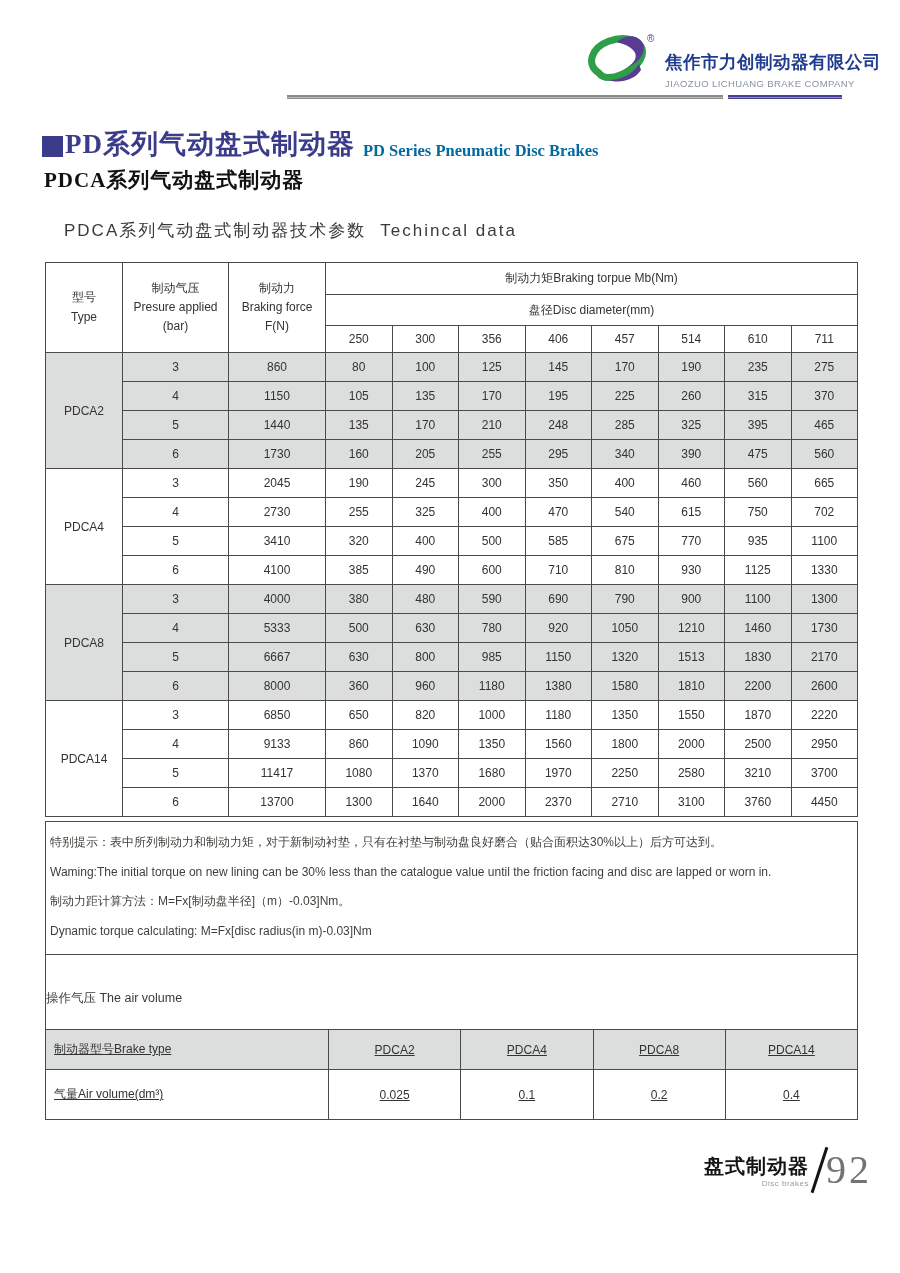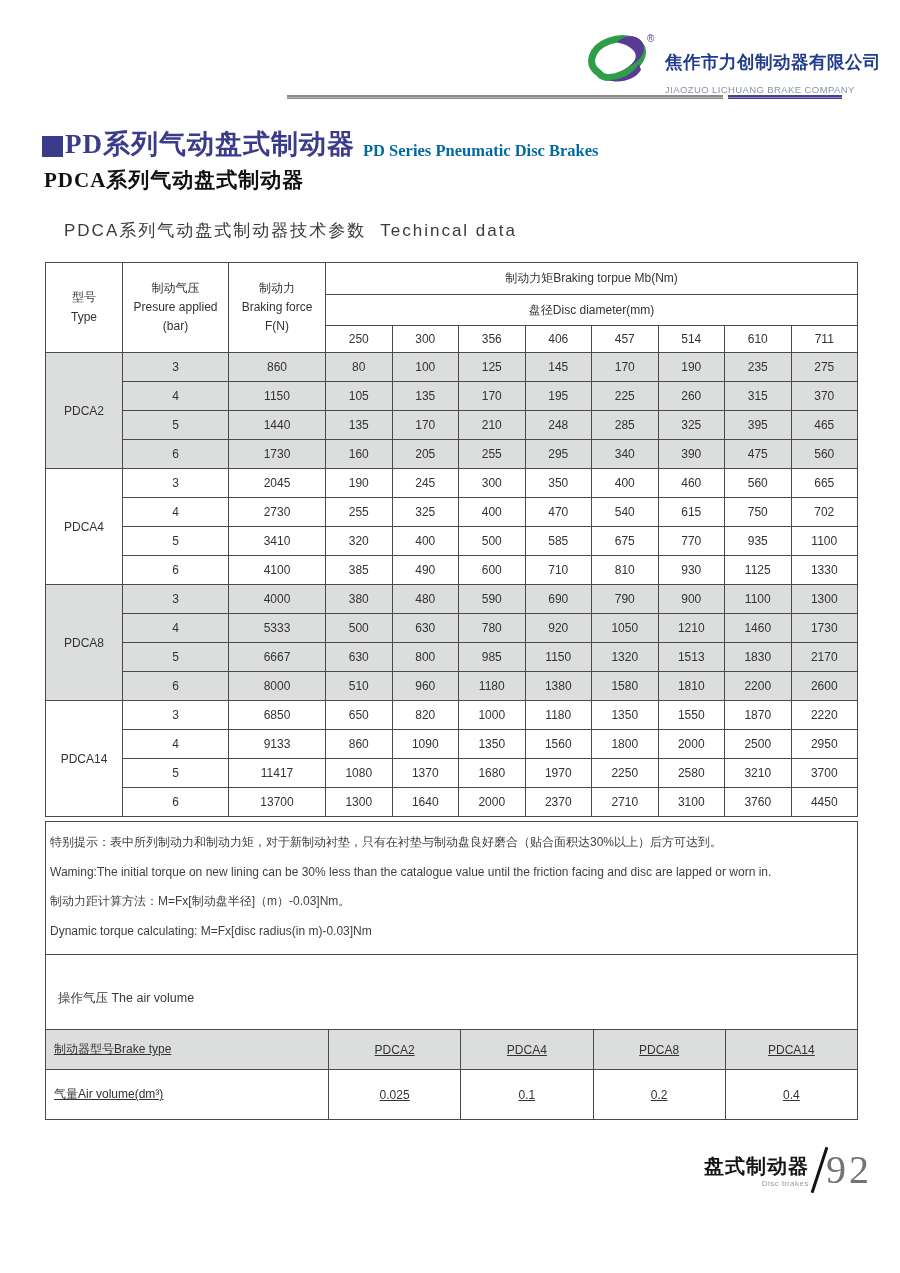--- a/index.html
+++ b/index.html
@@ -9,21 +9,21 @@
     font-family:"Liberation Sans", sans-serif;
     color:#333;
   }
   .page { position:absolute; inset:0; background:#fff; overflow:hidden; }
 
   
   .header { position:absolute; top:30px; left:583px; display:flex; align-items:flex-start; }
   .logo-wrap { width:78px; height:60px; position:relative; }
   .company { margin-left:4px; padding-top:20px; }
   .company-cn { font-size:17.5px; font-weight:bold; color:#213c8e; letter-spacing:0.5px; white-space:nowrap; }
-  .company-en { font-size:9.5px; color:#8792a3; letter-spacing:0.4px; white-space:nowrap; margin-top:10px; }
+  .company-en { font-size:9.5px; color:#8792a3; letter-spacing:0.4px; white-space:nowrap; margin-top:4px; }
 
   .rule { position:absolute; height:4px; }
   .rule::after { content:""; display:block; height:1px; margin-top:2px; }
   .rule-gray { top:95px; left:287px; width:436px; background:#8a8a8a; }
   .rule-gray::after { background:#b9b9b9; }
   .rule-purple { top:95px; left:728px; width:114px; background:#474191; }
   .rule-purple::after { background:#938cc4; }
 
   
   .series-title { position:absolute; top:126px; left:42px; display:flex; align-items:flex-end; }
@@ -49,21 +49,21 @@
   tr.shaded td { background:#dcdddd; }
 
   
   .notes-box {
     position:absolute; top:821px; left:45px; width:813px; height:134px;
     border:1px solid #4a4a4a; padding:12px 8px 0 4px; background:#fff;
   }
   .notes-box p { font-size:12px; color:#403f3a; margin-bottom:14px; white-space:nowrap; }
   .air-box {
     position:absolute; top:954px; left:45px; width:813px; height:88px;
-    border:1px solid #4a4a4a; display:flex; align-items:center; padding-left:12px; background:#fff;
+    border:1px solid #4a4a4a; display:flex; align-items:center; padding-left:0; background:#fff;
   }
   .air-box span { font-size:12.5px; color:#3a3a3a; }
 
   
   .bottom-table { position:absolute; top:1029px; left:45px; width:813px;text-decoration:underline; }
   .bottom-table td {
     border:1px solid #4a4a4a; font-size:12px; color:#333;
     text-align:center; vertical-align:middle; padding:0;
   }
   .bottom-table .brow1 td { height:40px; background:#dcdddd; }
@@ -281,21 +281,21 @@
           <td>985</td>
           <td>1150</td>
           <td>1320</td>
           <td>1513</td>
           <td>1830</td>
           <td>2170</td>
         </tr>
         <tr class="shaded">
           <td>6</td>
           <td>8000</td>
-          <td>510</td>
+          <td>360</td>
           <td>960</td>
           <td>1180</td>
           <td>1380</td>
           <td>1580</td>
           <td>1810</td>
           <td>2200</td>
           <td>2600</td>
         </tr>
         <tr>
           <td rowspan="4">PDCA14</td>

